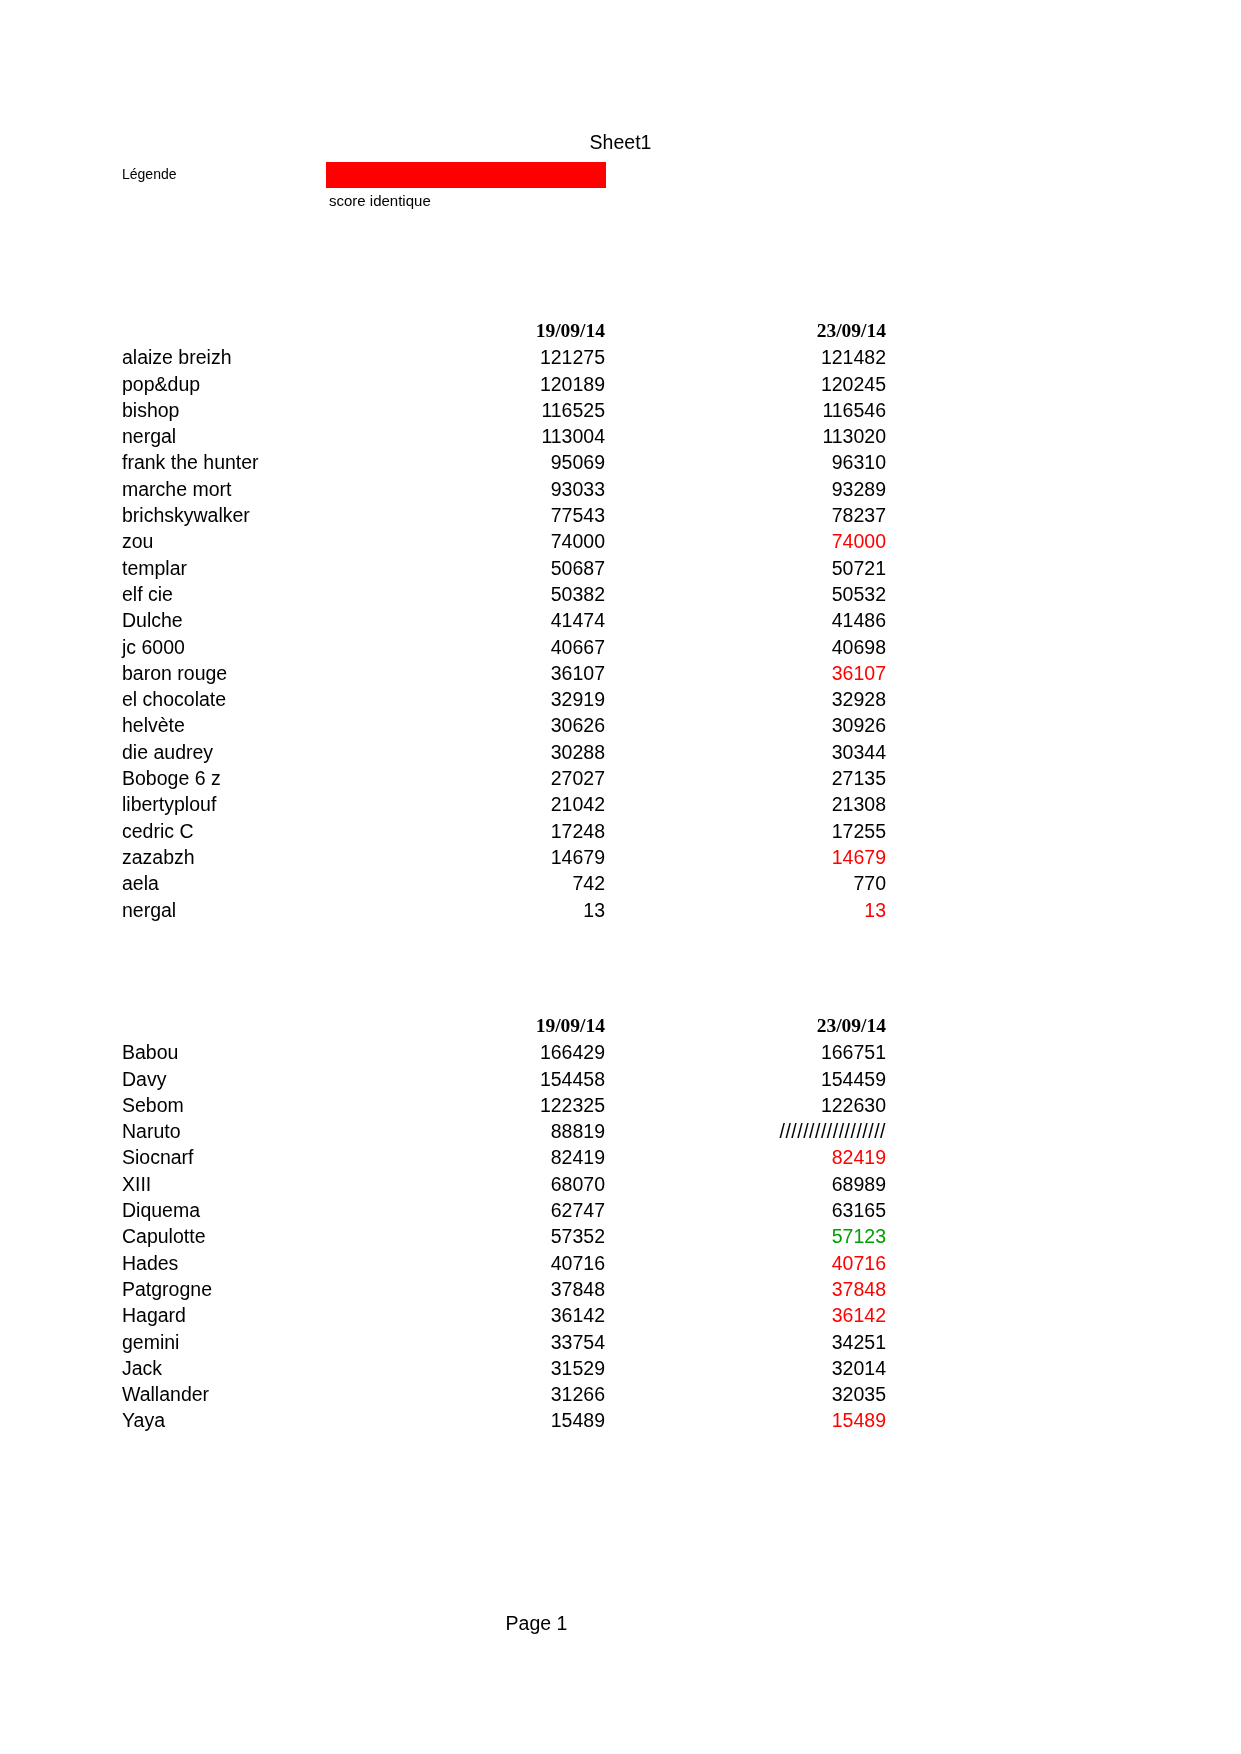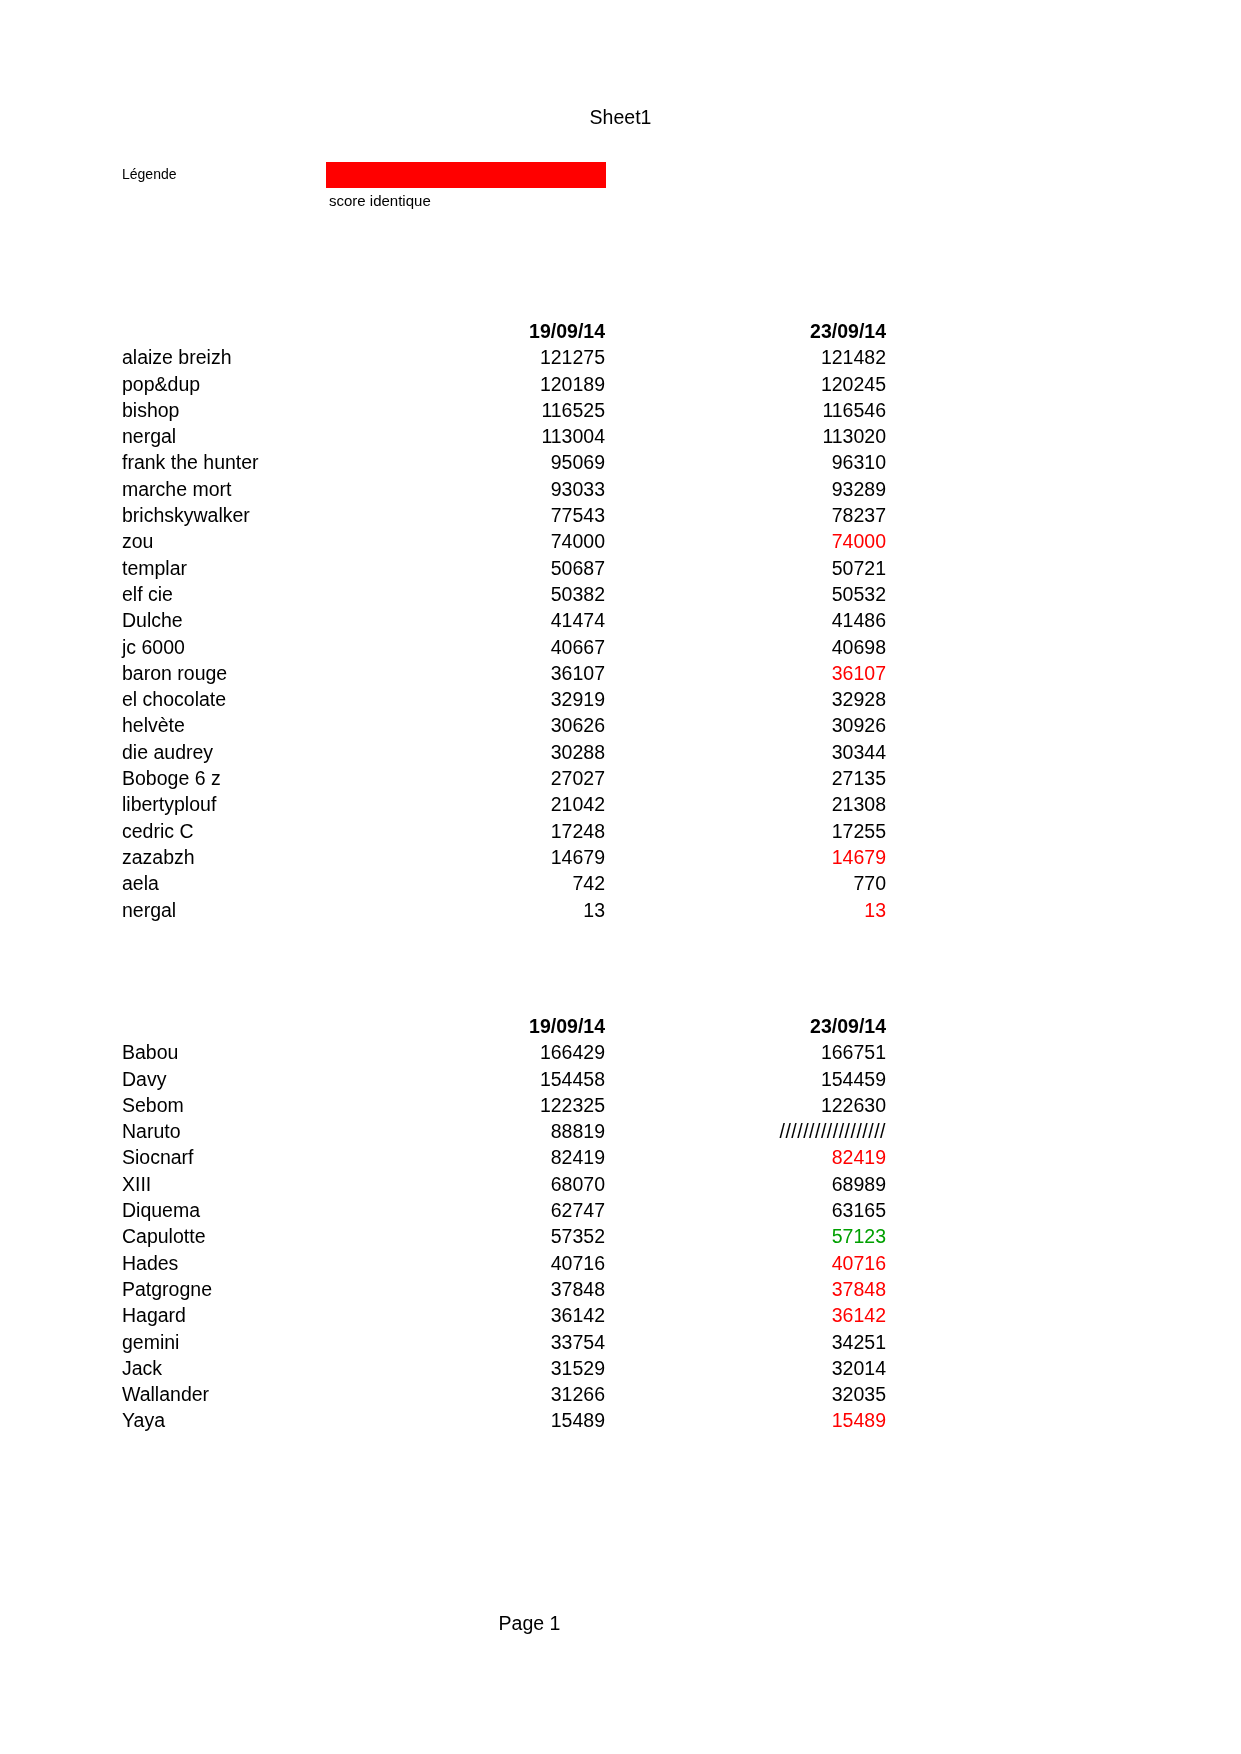--- a/index.html
+++ b/index.html
@@ -3,21 +3,21 @@
 <meta charset="utf-8">
 <style>
   html,body { margin:0; padding:0; }
   body {
     width:1241px; height:1754px;
     background:#ffffff; color:#000000;
     font-family:"Liberation Sans", sans-serif;
     position:relative; overflow:hidden;
   }
   .sheet-title {
-    position:absolute; top:104px; left:0; width:1241px;
+    position:absolute; top:129px; left:0; width:1241px;
     text-align:center; font-size:19.5px; line-height:26px;
   }
   .legend-label {
     position:absolute; top:161px; left:122px;
     font-size:14px; line-height:26px;
   }
   .legend-swatch {
     position:absolute; top:162px; left:326px;
     width:280px; height:26px;
   }
@@ -30,29 +30,29 @@
   }
   #table1 { top:318px; }
   #table2 { top:1013px; }
   .t-header, .t-row {
     display:grid;
     grid-template-columns:283px 200px 281px;
     height:26.3px; line-height:26.3px;
     font-size:19.5px;
     white-space:nowrap;
   }
-  .t-header { font-weight:bold; }
+  .t-header { font-weight:bold;font-family:Liberation Serif, serif; }
   .cell.num { text-align:right; }
   .cell.name { text-align:left; }
   .red { color:#ff0000; }
   .green { color:#00a000; }
   .slashes { text-align:left; padding-left:90px; letter-spacing:0.5px; }
   .page-footer {
     position:absolute; top:1610px; left:0; width:1059px;
-    text-align:center; font-size:19.5px; line-height:26px;
+    text-align:center; font-size:19.5px; line-height:26px;padding-left:7px;
   }
 </style>
 </head>
 <body>
 
 <div class="sheet-title">Sheet1</div>
 
 <div class="legend-label">Légende</div>
 <div class="legend-swatch" style="background: rgb(255, 0, 0);"></div>
 <div class="legend-desc">score identique</div>

